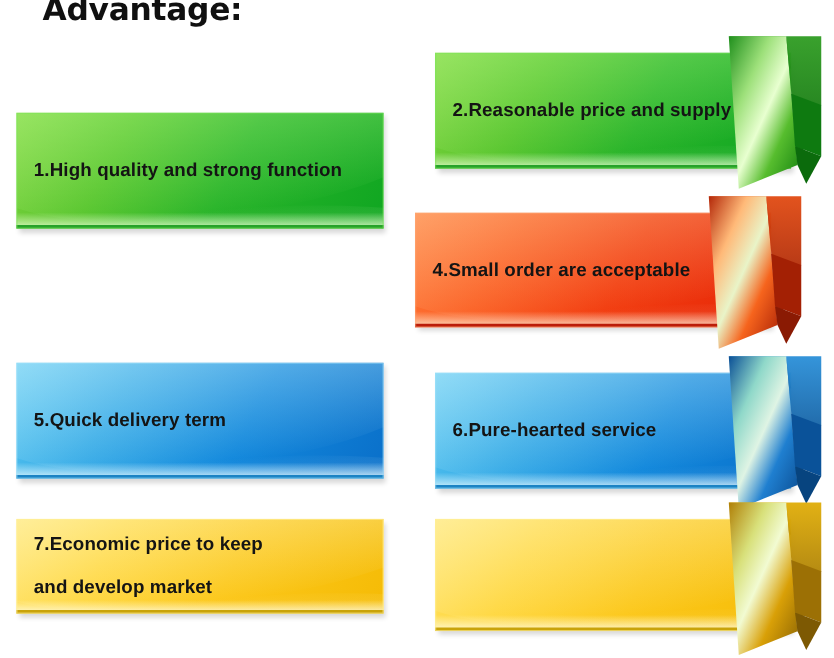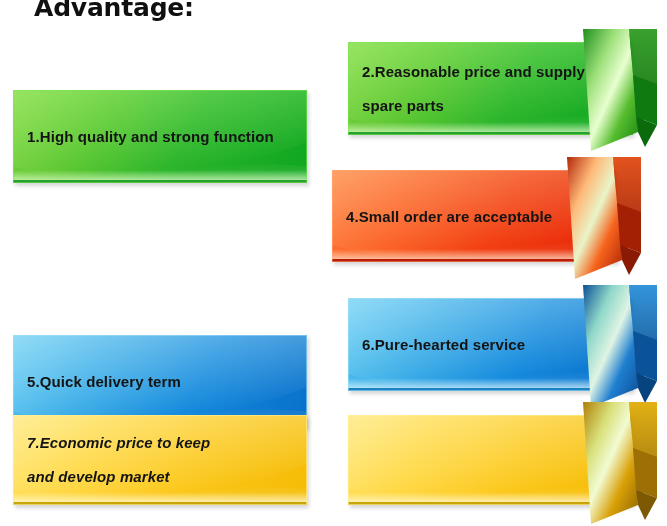--- a/index.html
+++ b/index.html
@@ -220,21 +220,20 @@
           </defs>
           <polygon points="46,0 92,0 96,26 58,8" fill="url(#rg2b)" opacity="0.92"></polygon>
           <polygon points="46,0 92,0 101,103 54,122" fill="url(#rg2a)"></polygon>
           <polygon points="92,0 120,0 120,55 101,103" fill="url(#rg2b)" opacity="0.95"></polygon>
           <polygon points="96,46 120,55 120,96 99,88" fill="#0e7a10"></polygon>
           <polygon points="99,88 120,96 108,118 101,103" fill="#0b6b0c"></polygon>
         </svg>
       </div>
       <div class="label">
         <span>2.Reasonable price and supply</span>
-        <span>spare parts</span>
       </div>
     </div>
   </div>
 
 
   <div class="cell" style="left:332px; top:170px; width:285px; height:92px;">
     <div class="banner r">
       <div class="body">
         <div class="base"></div>
         <div class="swoosh"></div>
@@ -263,21 +262,21 @@
           <polygon points="96,46 120,55 120,96 99,88" fill="#a32004"></polygon>
           <polygon points="99,88 120,96 108,118 101,103" fill="#8a1a03"></polygon>
         </svg>
       </div>
       <div class="label">
         <span>4.Small order are acceptable</span>
       </div>
     </div>
   </div>
 
-  <div class="cell" style="left:13px; top:290px; width:294px; height:93px;margin-top:45px;">
+  <div class="cell" style="left:13px; top:290px; width:294px; height:93px;">
     <div class="banner b">
       <div class="body">
         <div class="base"></div>
         <div class="swoosh"></div>
         <div class="swoosh2"></div>
         <div class="footstrip"></div>
         <div class="edge"></div>
       </div>
       <div class="label">
         <span>5.Quick delivery term</span>
@@ -315,21 +314,21 @@
           <polygon points="96,46 120,55 120,96 99,88" fill="#0a5299"></polygon>
           <polygon points="99,88 120,96 108,118 101,103" fill="#07447f"></polygon>
         </svg>
       </div>
       <div class="label">
         <span>6.Pure-hearted service</span>
       </div>
     </div>
   </div>
 
-  <div class="cell" style="left:13px; top:415px; width:294px; height:90px;font-style:italic;">
+  <div class="cell" style="left:13px; top:415px; width:294px; height:76px;">
     <div class="banner y two-line">
       <div class="body">
         <div class="base"></div>
         <div class="swoosh"></div>
         <div class="swoosh2"></div>
         <div class="footstrip"></div>
         <div class="edge"></div>
       </div>
       <div class="label">
         <span>7.Economic price to keep</span>

